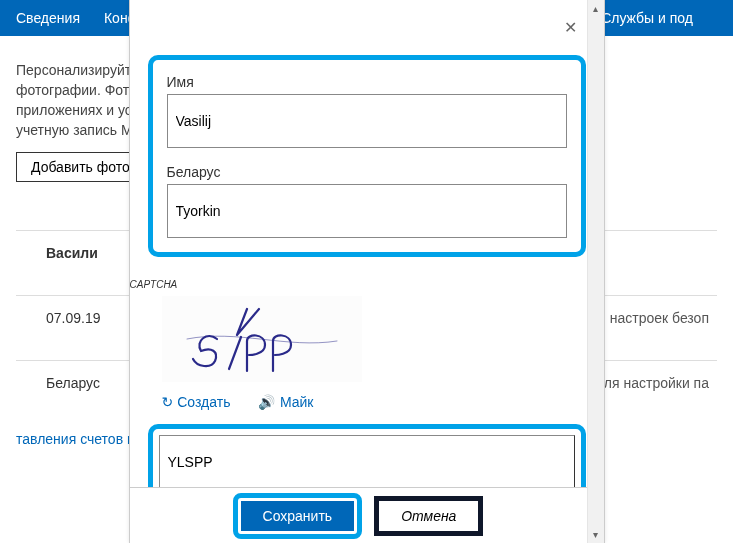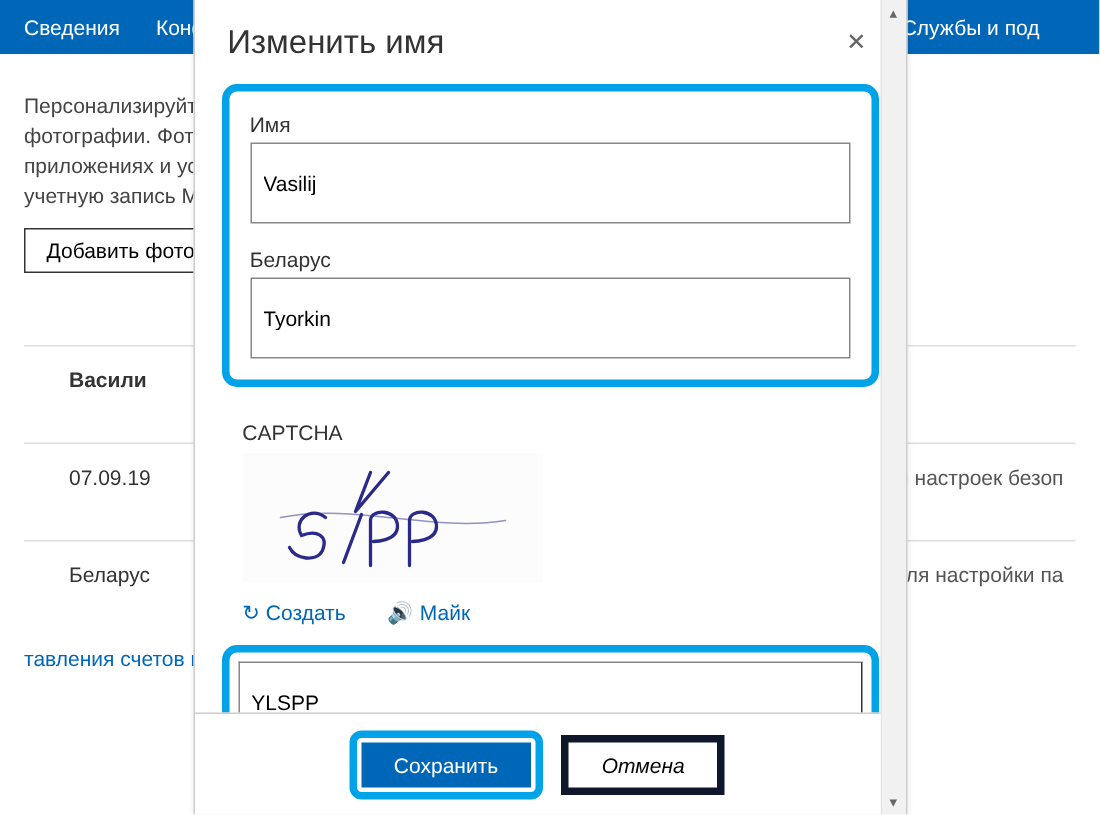--- a/index.html
+++ b/index.html
@@ -27,30 +27,30 @@
 
     .modal-header { display:flex; align-items:center; padding: 14px 22px 10px 22px; }
     .modal-title { font-size: 22px; font-weight: 400; color: #333; }
     .close { margin-left:auto; font-size:16px; color:#666; cursor:pointer; padding:4px; font-family: Arial, sans-serif; }
 
     .highlight-block { margin: 4px 18px 0 18px; border: 5px solid #00a2e8; border-radius: 10px; padding: 10px 14px 14px 14px; }
     .field-label { font-size: 14px; color: #333; margin-top: 4px; margin-bottom: 4px; }
     .field-label.mt { margin-top: 16px; }
     .text-input { width: 100%; border: 1px solid #888; padding: 18px 8px; font-size: 14px; font-family: inherit; outline: none; }
 
-    .captcha-label { margin-top: 22px; margin-left: 32px; color:#333; font-size:14px; }
+    .captcha-label { margin-top: 22px; color:#333; font-size:10px;font-style:italic; }
     .captcha-box { margin: 6px 0 0 32px; width: 200px; height: 86px; background:#fcfcfc; display:flex; align-items:center; justify-content:center; }
 
     .captcha-actions { margin: 12px 0 0 32px; display:flex; gap: 28px; align-items:center; }
     .linkish { color:#0067b8; font-size:14px; cursor:pointer; display:flex; align-items:center; gap:4px; }
     .linkish .ic { font-size:14px; }
 
     .captcha-input-wrap { margin: 14px 18px 0 18px; border: 5px solid #00a2e8; border-radius: 10px; padding: 6px; }
 
-    .modal-footer { position:absolute; bottom:0; left:0; right:17px; border-top:1px solid #ccc; height:68px; display:flex; align-items:center; justify-content:center; gap: 12px; background:#fff; }
+    .modal-footer { position:absolute; bottom:0; left:0; right:17px; border-top:1px solid #ccc; height:56px; display:flex; align-items:center; justify-content:center; gap: 12px; background:#fff; }
     .save-wrap { border: 5px solid #00a2e8; border-radius: 8px; padding: 3px; }
     .save-btn { background:#0067b8; color:#fff; border:none; padding: 7px 22px; font-size:14px; cursor:pointer; }
     .cancel-btn { background:#fff; border:5px solid #0f172a; padding: 7px 22px; font-size:14px; cursor:pointer;font-style:italic; }
 
     .cursor-bar { border-right:1px solid #333; padding-right:1px; }
   </style>
 </head>
 <body>
 
 <div class="topbar">
@@ -81,21 +81,20 @@
 <div class="modal-wrap">
   <div class="modal">
     <div class="scroll-gutter">
       <div class="scroll-arrow">▴</div>
       <div style="position:absolute;bottom:0;width:100%;">
           <div class="scroll-arrow">▾</div>
         </div>
     </div>
 
     <div class="modal-header">
-      <div class="modal-title">Изменить имя</div>
       <div class="close">✕</div>
     </div>
 
     <div class="highlight-block">
       <div class="field-label">Имя</div>
       <input class="text-input" value="Vasilij" style="">
       <div class="field-label mt">Беларус</div>
       <input class="text-input" value="Tyorkin" style="">
     </div>
 

